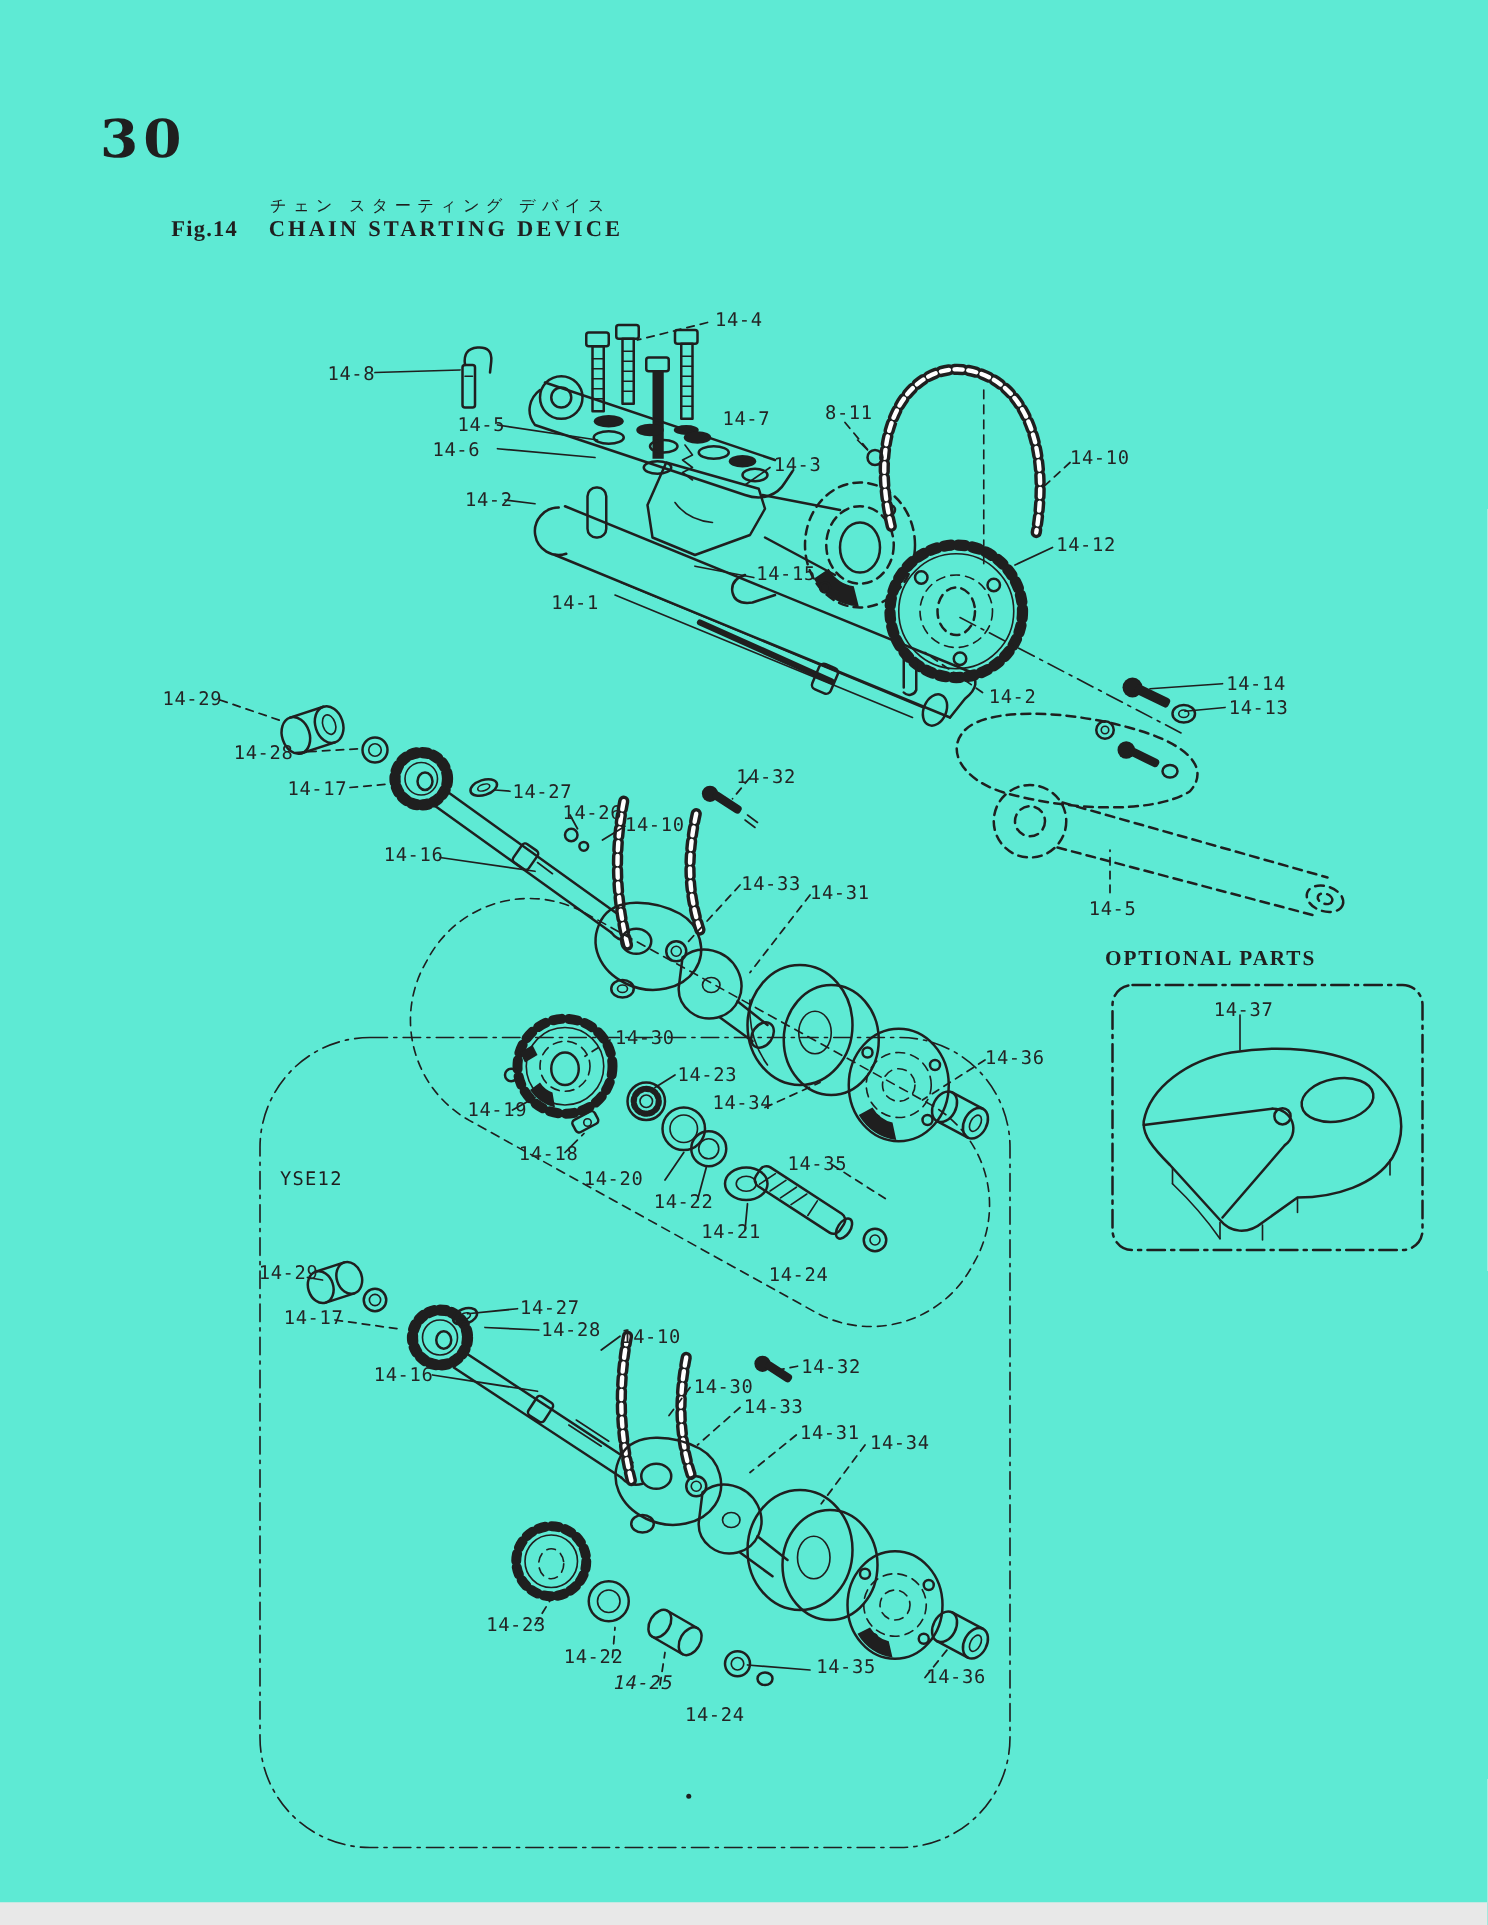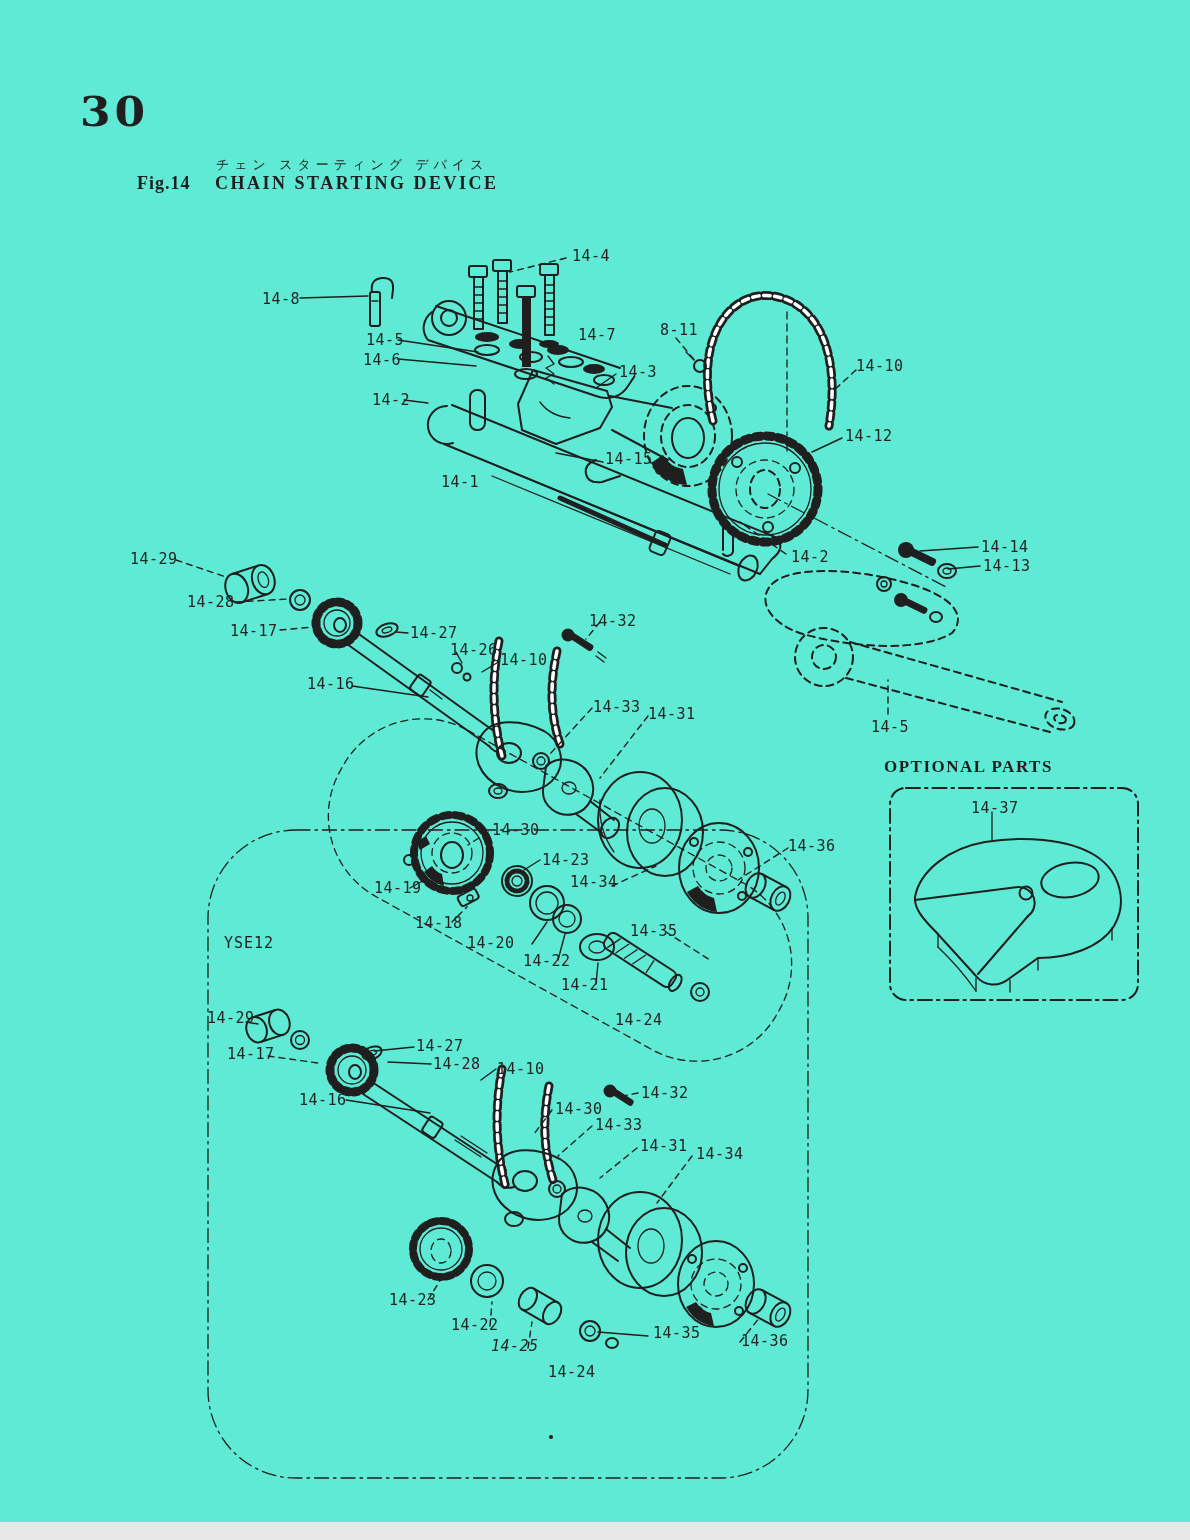--- a/index.html
+++ b/index.html
@@ -358,21 +358,21 @@
         M637,1148 L600,1178 M692,1156 L657,1203 M428,1300 L444,1274 M490,1326 L492,1302 M528,1348 L532,1322
         M740,1342 L760,1317"></path>
       <path class="lead dashdot" d="M452,922 L468,906"></path>
     </g>
   </svg>
 
   <div id="labels-layer">
       <span class="plabel" style="left: 572px; top: 247px;">14-4</span>
       <span class="plabel" style="left: 262px; top: 290px;">14-8</span>
       <span class="plabel" style="left: 366px; top: 331px;">14-5</span>
-      <span class="plabel" style="left: 363px; top: 351px;">14-6</span>
+      <span class="plabel" style="left: 346px; top: 351px;">14-6</span>
       <span class="plabel" style="left: 578px; top: 326px;">14-7</span>
       <span class="plabel" style="left: 660px; top: 321px;">8-11</span>
       <span class="plabel" style="left: 619px; top: 363px;">14-3</span>
       <span class="plabel" style="left: 856px; top: 357px;">14-10</span>
       <span class="plabel" style="left: 372px; top: 391px;">14-2</span>
       <span class="plabel" style="left: 845px; top: 427px;">14-12</span>
       <span class="plabel" style="left: 605px; top: 450px;">14-15</span>
       <span class="plabel" style="left: 441px; top: 473px;">14-1</span>
       <span class="plabel" style="left: 791px; top: 548px;">14-2</span>
       <span class="plabel" style="left: 981px; top: 538px;">14-14</span>

